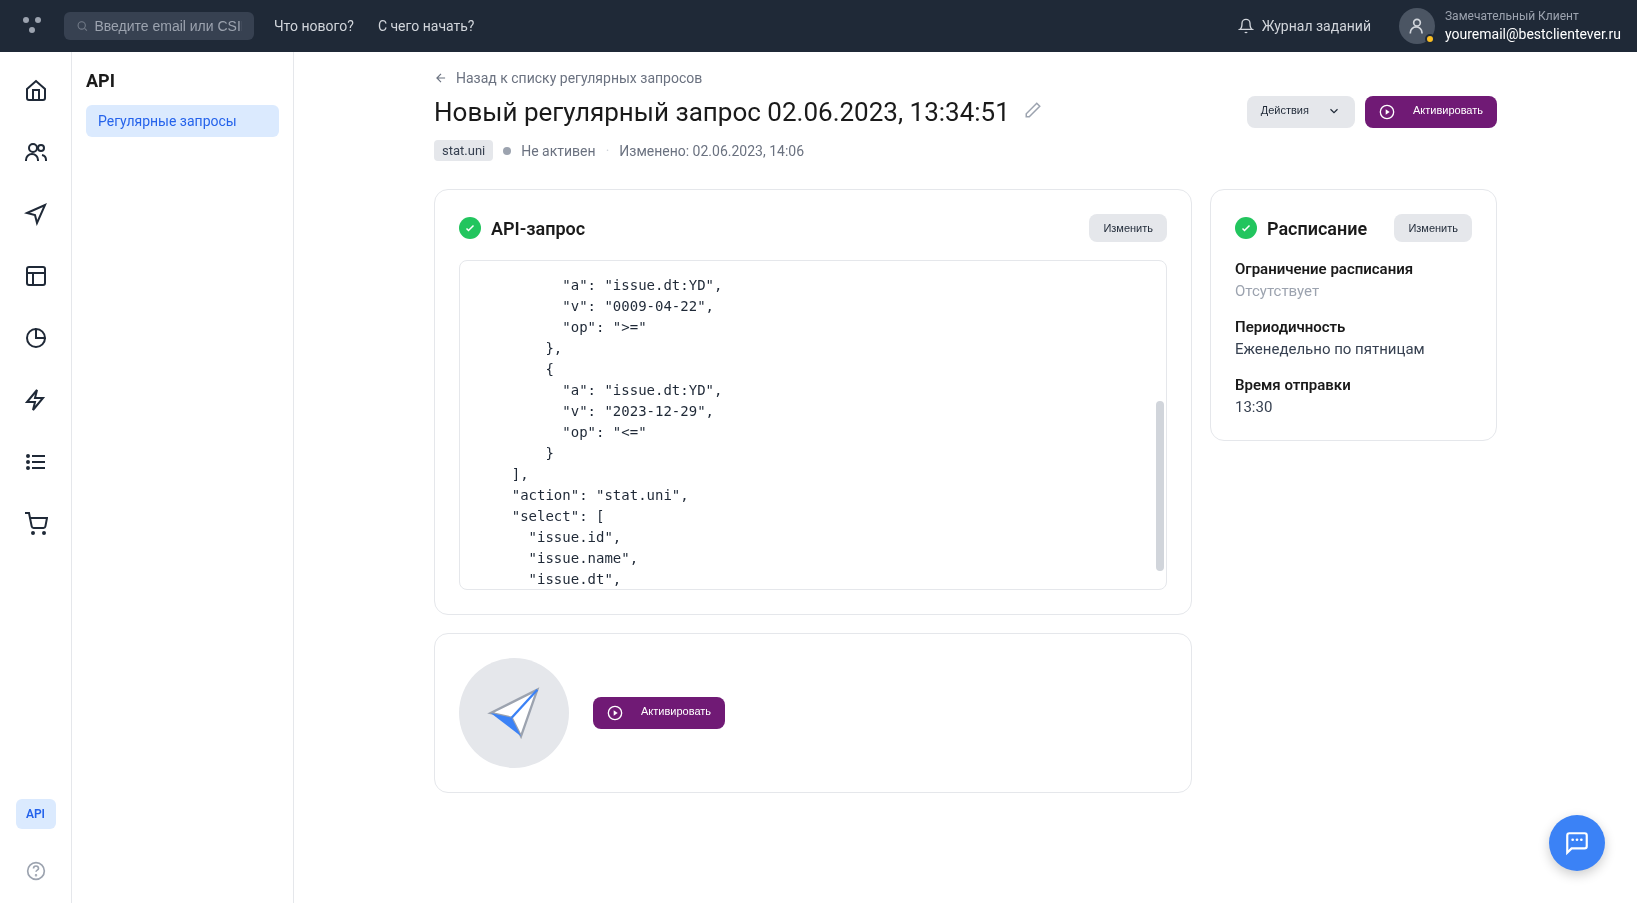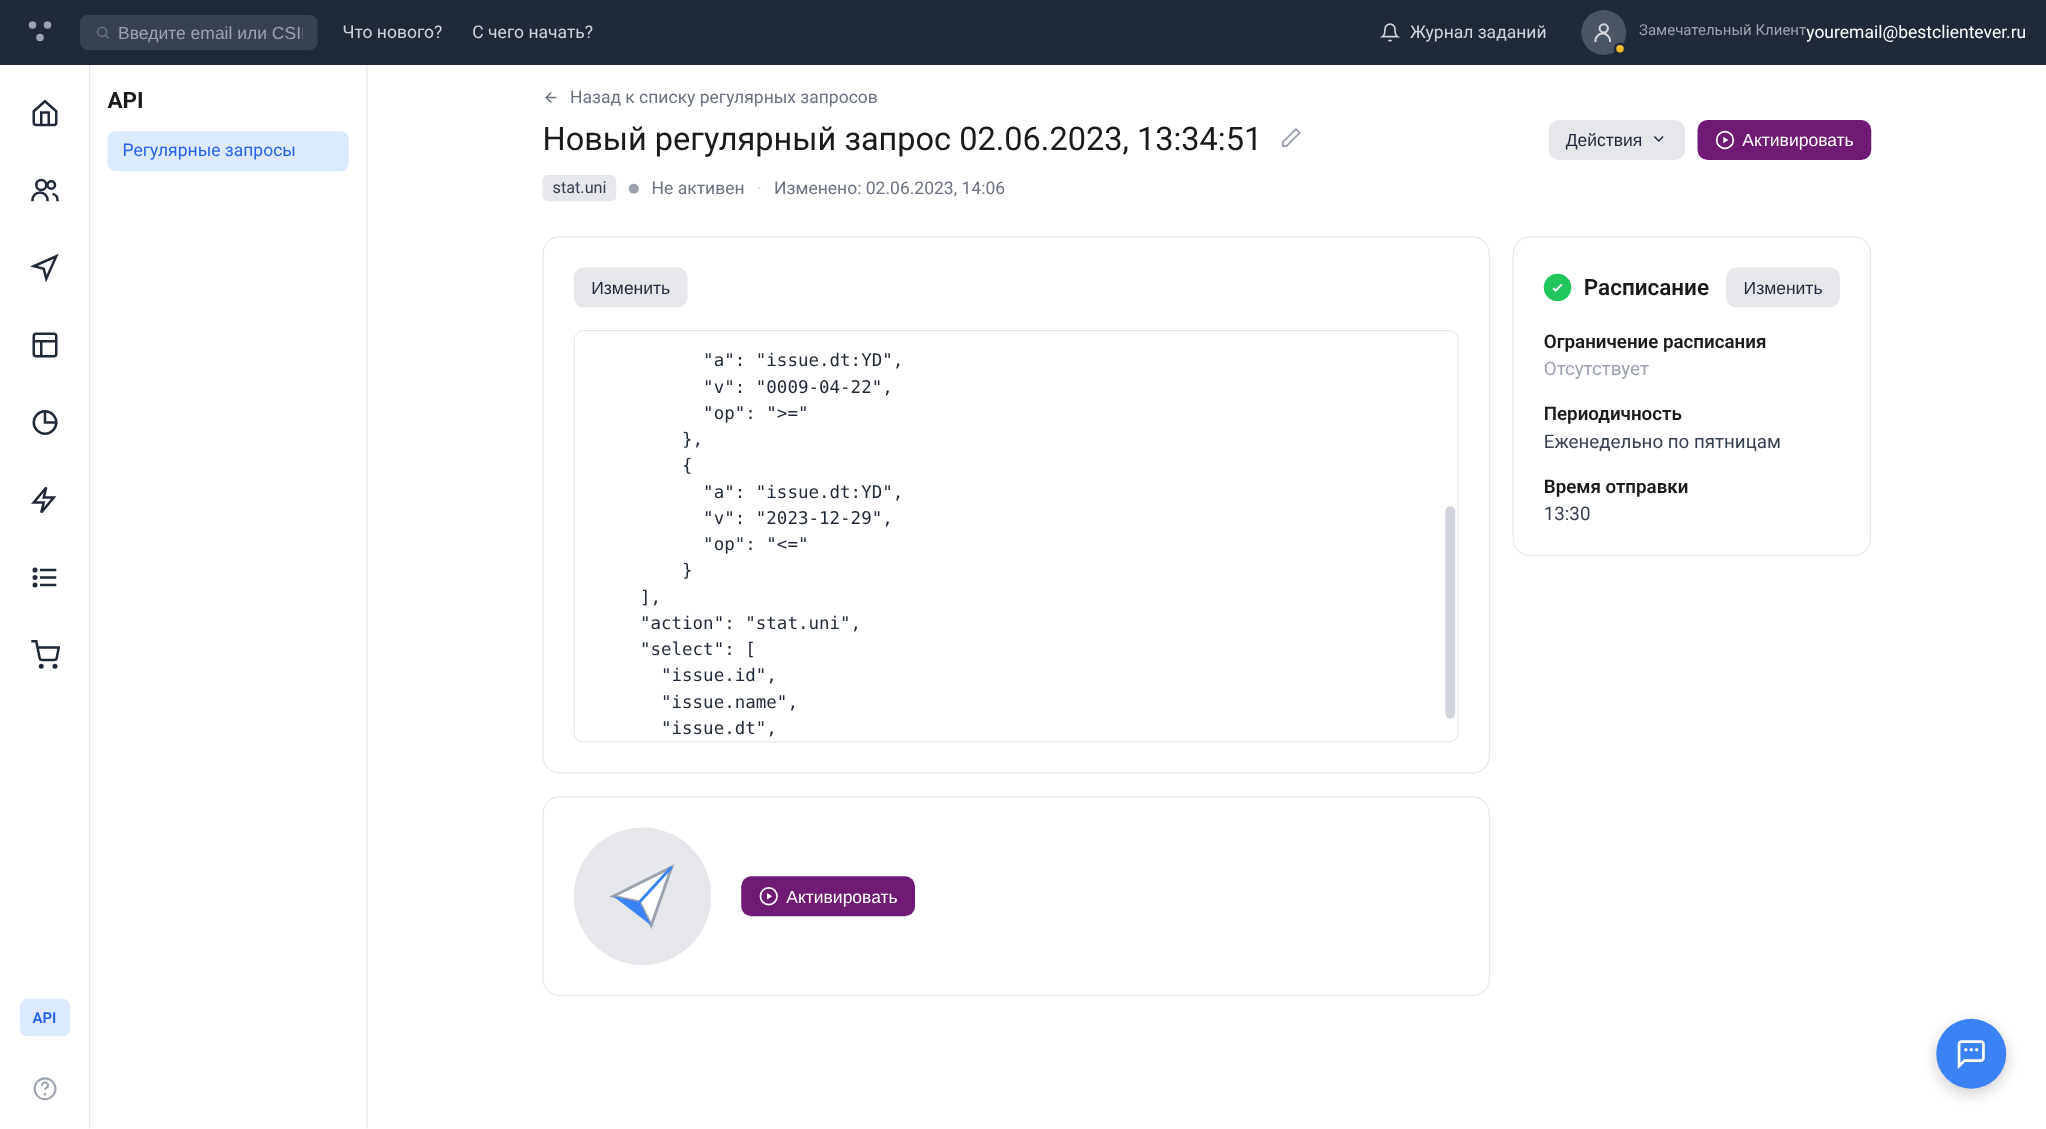--- a/index.html
+++ b/index.html
@@ -11,21 +11,21 @@
 .search-wrap { background: #374151; border-radius: 6px; padding: 6px 12px; display: flex; align-items: center; width: 190px; margin-right: 20px; }
 .search-wrap svg { margin-right: 6px; opacity: 0.6; }
 .search-wrap input { background: transparent; border: none; outline: none; color: #d1d5db; font-size: 14px; width: 100%; }
 .search-wrap input::placeholder { color: #9ca3af; }
 .top-link { color: #d1d5db; font-size: 14px; margin-right: 24px; cursor: pointer; }
 .top-spacer { flex: 1; }
 .journal { display: flex; align-items: center; gap: 8px; font-size: 14px; margin-right: 28px; cursor: pointer; }
 .user-block { display: flex; align-items: center; gap: 10px; cursor: pointer; }
 .avatar-circle { width: 36px; height: 36px; border-radius: 50%; background: #4b5563; display: flex; align-items: center; justify-content: center; position: relative; }
 .avatar-dot { position: absolute; bottom: 0; right: 0; width: 10px; height: 10px; border-radius: 50%; background: #fbbf24; border: 2px solid #1f2937; }
-.user-text { display: flex; flex-direction: row; font-size: 12px; line-height: 1.3; }
+.user-text { display: flex; flex-direction: column; font-size: 12px; line-height: 1.3; }
 .user-text .line1 { color: #9ca3af; }
 .user-text .line2 { color: #fff; font-size: 14px; }
 
 
 .rail { position: absolute; left: 0; top: 52px; bottom: 0; width: 72px; border-right: 1px solid #e5e7eb; display: flex; flex-direction: column; align-items: center; padding-top: 18px; gap: 22px; }
 .rail-icon { width: 40px; height: 40px; display: flex; align-items: center; justify-content: center; cursor: pointer; border-radius: 8px; color: #1f2937; }
 .rail-spacer { flex: 1; }
 .api-badge { width: 40px; height: 30px; background: #dbeafe; color: #2563eb; font-size: 12px; font-weight: 600; display: flex; align-items: center; justify-content: center; border-radius: 6px; cursor: pointer; }
 
 
@@ -34,21 +34,21 @@
 .side-item { padding: 8px 12px; border-radius: 6px; font-size: 14px; cursor: pointer; margin-bottom: 2px; }
 .side-item.active { background: #dbeafe; color: #2563eb; }
 
 
 .main { position: absolute; left: 294px; top: 52px; right: 0; bottom: 0; overflow-y: auto; padding: 18px 140px 40px 140px; }
 .back-link { display: flex; align-items: center; gap: 8px; color: #6b7280; font-size: 14px; cursor: pointer; margin-bottom: 10px; }
 .title-row { display: flex; align-items: center; gap: 14px; margin-bottom: 12px; }
 .title-row h1 { font-size: 26px; font-weight: 400; }
 .edit-icon { color: #9ca3af; cursor: pointer; }
 .title-actions { margin-left: auto; display: flex; gap: 10px; }
-.btn { padding: 8px 14px; border-radius: 8px; font-size: 14px; font-weight: 500; cursor: pointer; border: none; display: inline-flex; align-items: flex-start; gap: 6px; }
+.btn { padding: 8px 14px; border-radius: 8px; font-size: 11px; font-weight: 500; cursor: pointer; border: none; display: inline-flex; align-items: flex-start; gap: 18px; }
 .btn-gray { background: #e5e7eb; color: #1f2937; }
 .btn-green { background: #701a75; color: #fff; }
 .meta-row { display: flex; align-items: center; gap: 10px; font-size: 14px; color: #6b7280; margin-bottom: 28px; }
 .tag { background: #e5e7eb; color: #374151; padding: 3px 8px; border-radius: 4px; font-size: 13px; }
 .dot { width: 8px; height: 8px; border-radius: 50%; background: #9ca3af; display: inline-block; }
 .sep { color: #d1d5db; }
 
 .columns { display: flex; gap: 18px; align-items: flex-start; }
 .col-left { flex: 1; min-width: 0; }
 .col-right { width: 287px; flex-shrink: 0; }
@@ -223,20 +223,28 @@
     <span>Не активен</span>
     <span class="sep">·</span>
     <span>Изменено: 02.06.2023, 14:06</span>
   </div>
 
   <div class="columns">
     <div class="col-left">
 
       <div class="card">
         <div class="card-head">
+          <div class="card-head-title">
+            <span class="check-circle">
+              <svg width="12" height="12" viewBox="0 0 24 24" fill="none" stroke="#fff" stroke-width="3">
+                  <path d="M5 13l4 4L19 7"></path>
+                </svg>
+            </span>
+            <h3>API-запрос</h3>
+          </div>
           <button class="btn btn-gray">Изменить</button>
         </div>
         <div class="code-box"><span>          "a": "issue.dt:YD",
           "v": "0009-04-22",
           "op": "&gt;="
         },
         {
           "a": "issue.dt:YD",
           "v": "2023-12-29",
           "op": "&lt;="

